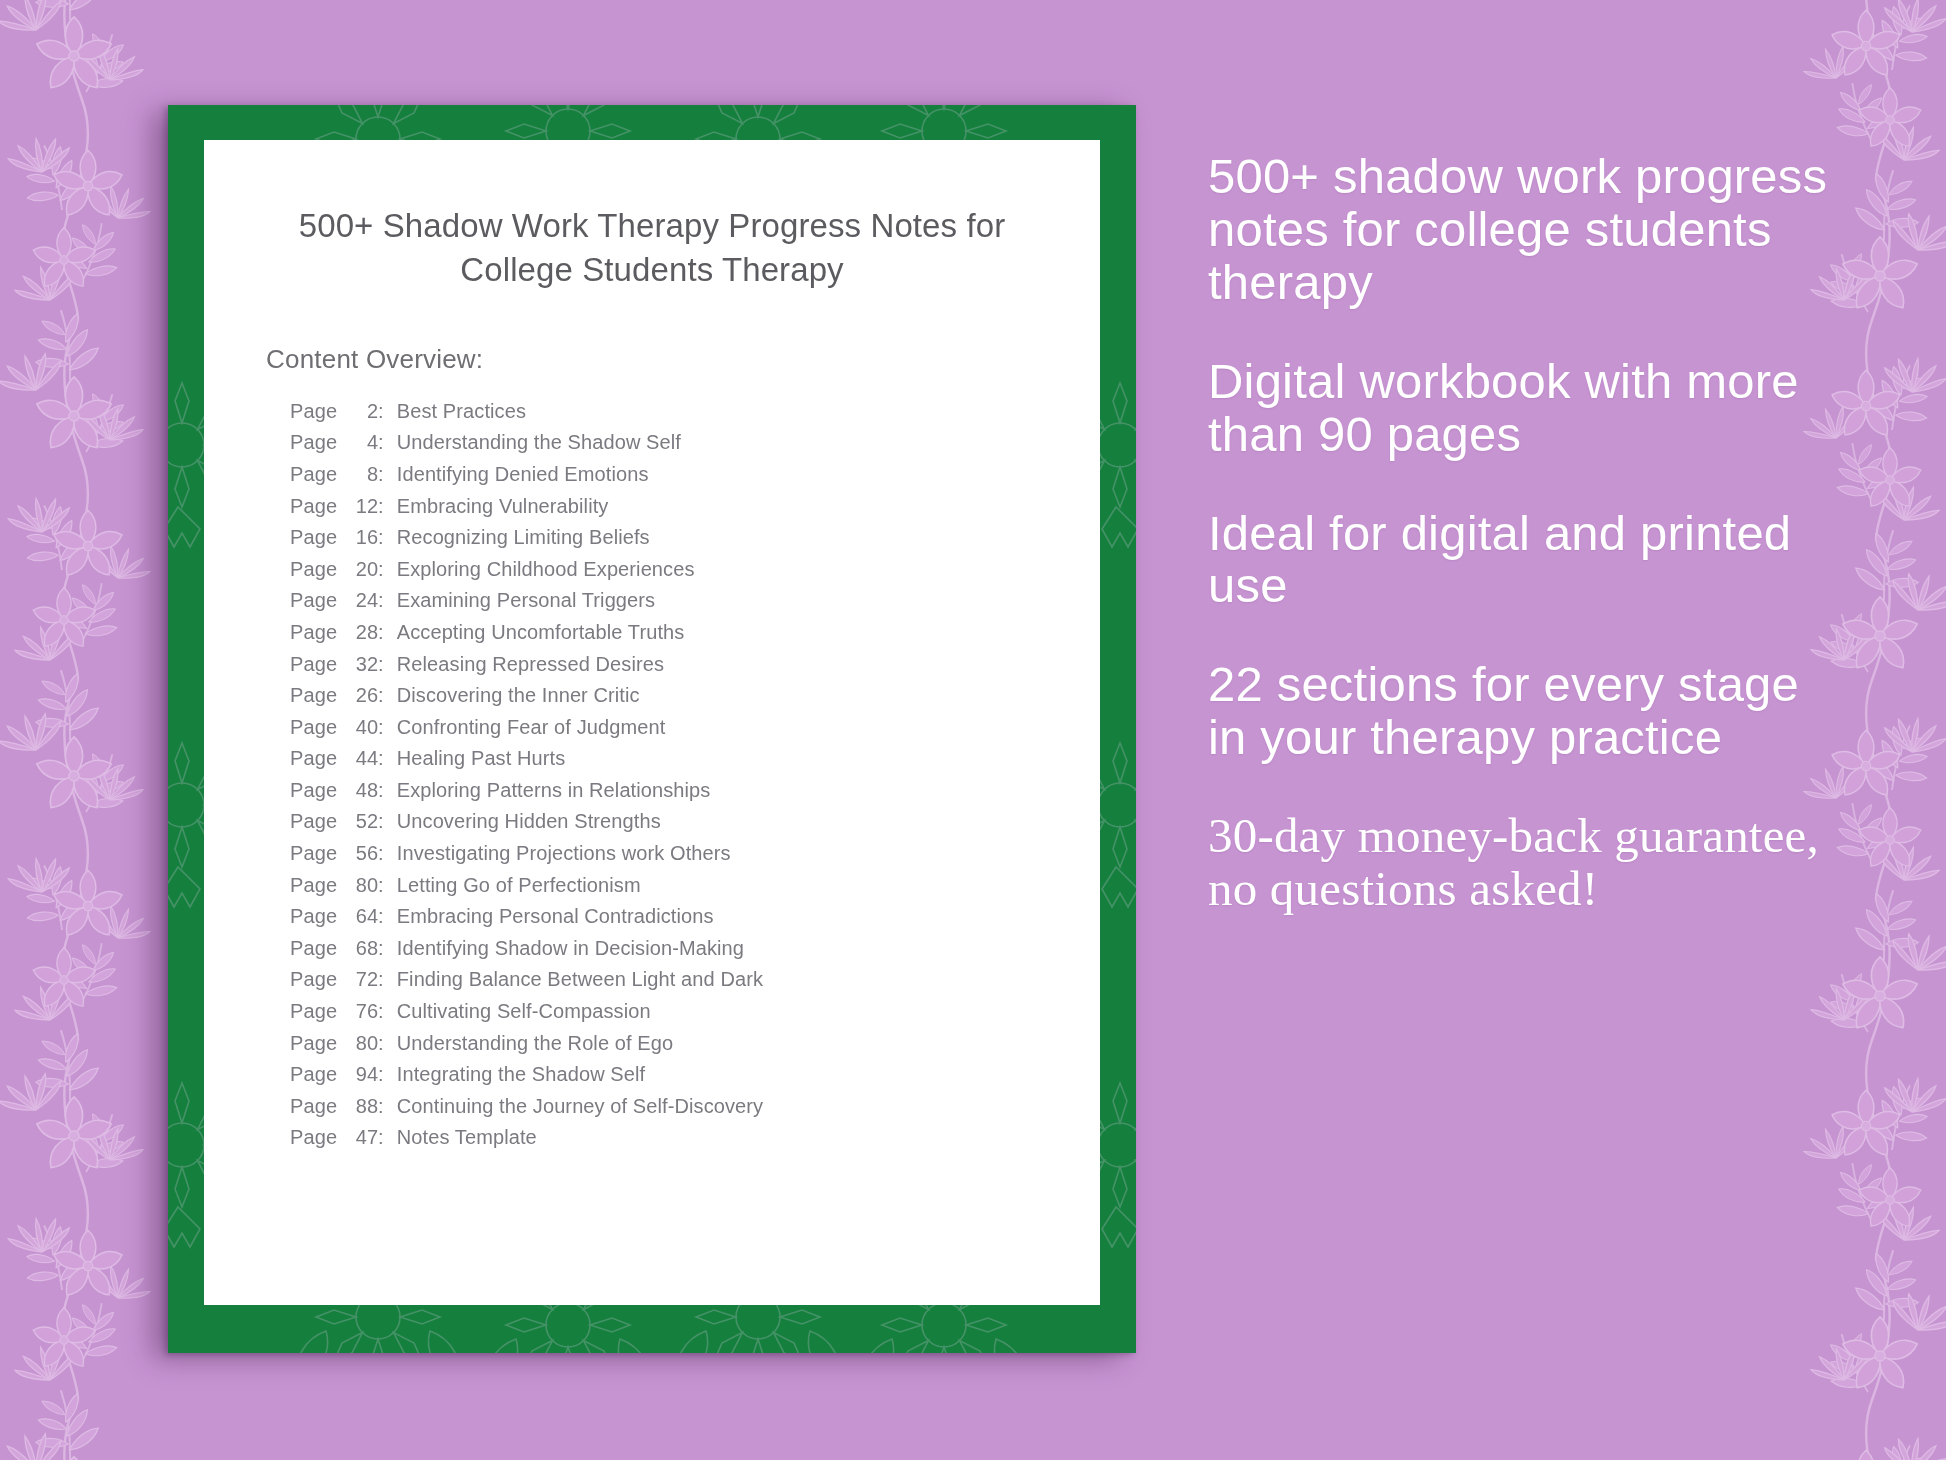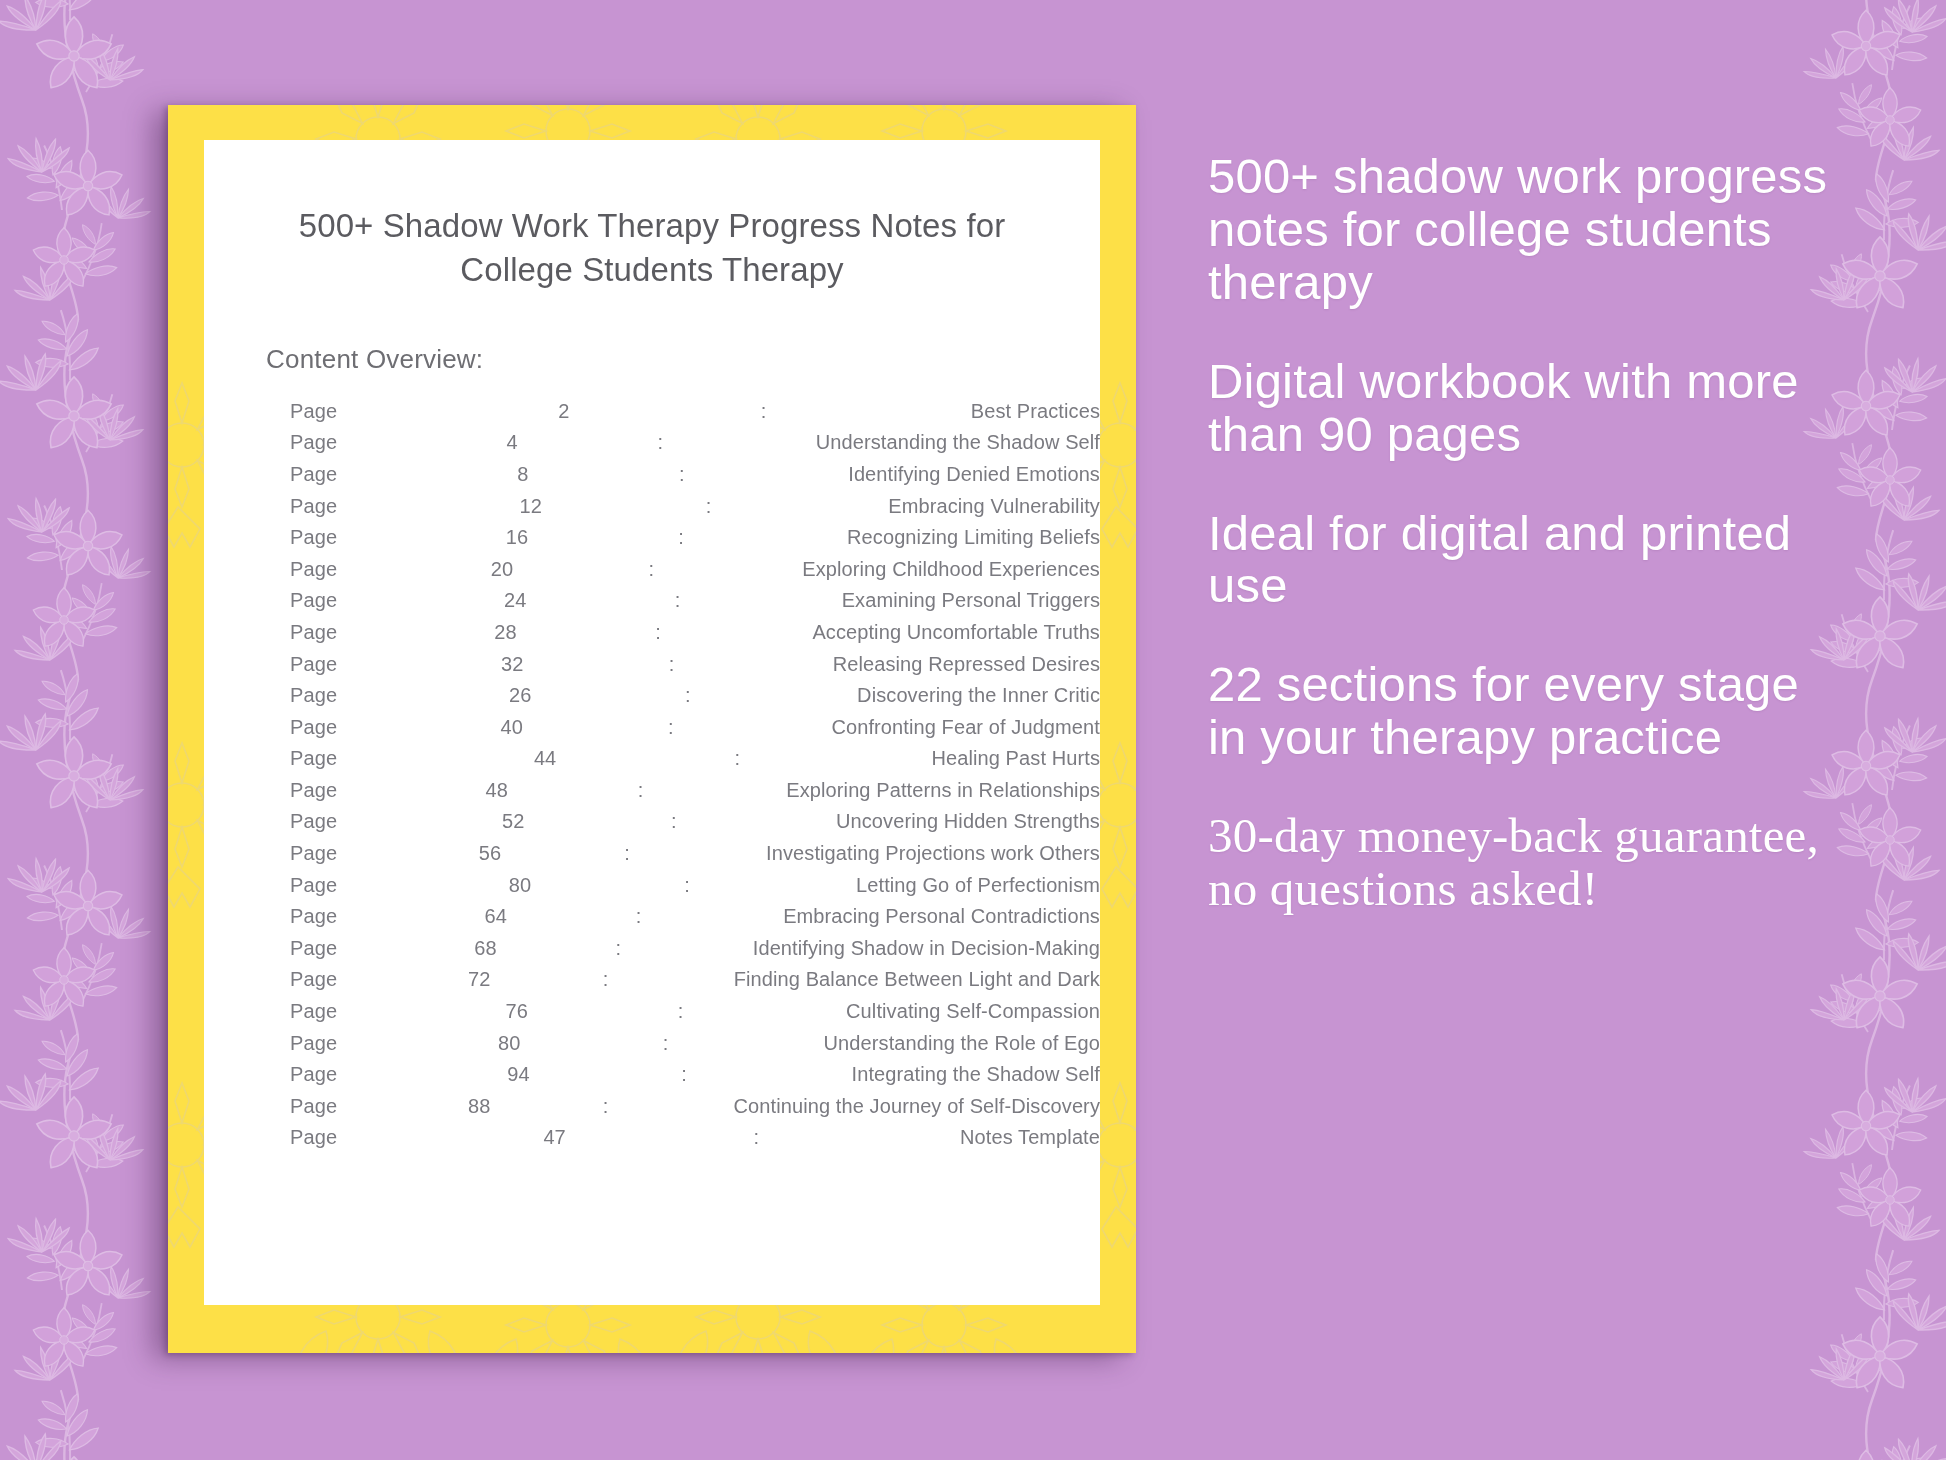--- a/index.html
+++ b/index.html
@@ -40,21 +40,21 @@
   #doc-shadow-wrap {
     position: absolute;
     left: 168px;
     top: 105px;
     width: 968px;
     height: 1248px;
   }
   #doc-frame {
     position: absolute;
     inset: 0;
-    background: #fde047;
+    background: #15803d;
     box-shadow:
       -16px 6px 26px rgba(60, 24, 70, .40),
       -3px 2px 6px rgba(60, 24, 70, .30);
     overflow: hidden;
   }
   
   #doc-watermark {
     position: absolute;
     inset: 0;
     opacity: .30;
@@ -98,21 +98,20 @@
   }
   .toc-row {
     display: flex;
     align-items: baseline;
     font-size: 20px;
     line-height: 1;
     height: 31.6px;
     color: #7a7a80;
     letter-spacing: .1px;
     white-space: nowrap;
-    justify-content: space-between;
   }
   .toc-page-label { }
   .toc-page-num {
     display: inline-block;
     min-width: 34px;
     text-align: right;
     margin-left: 7px;
   }
   .toc-colon { margin-right: 13px; }
   .toc-title { }

